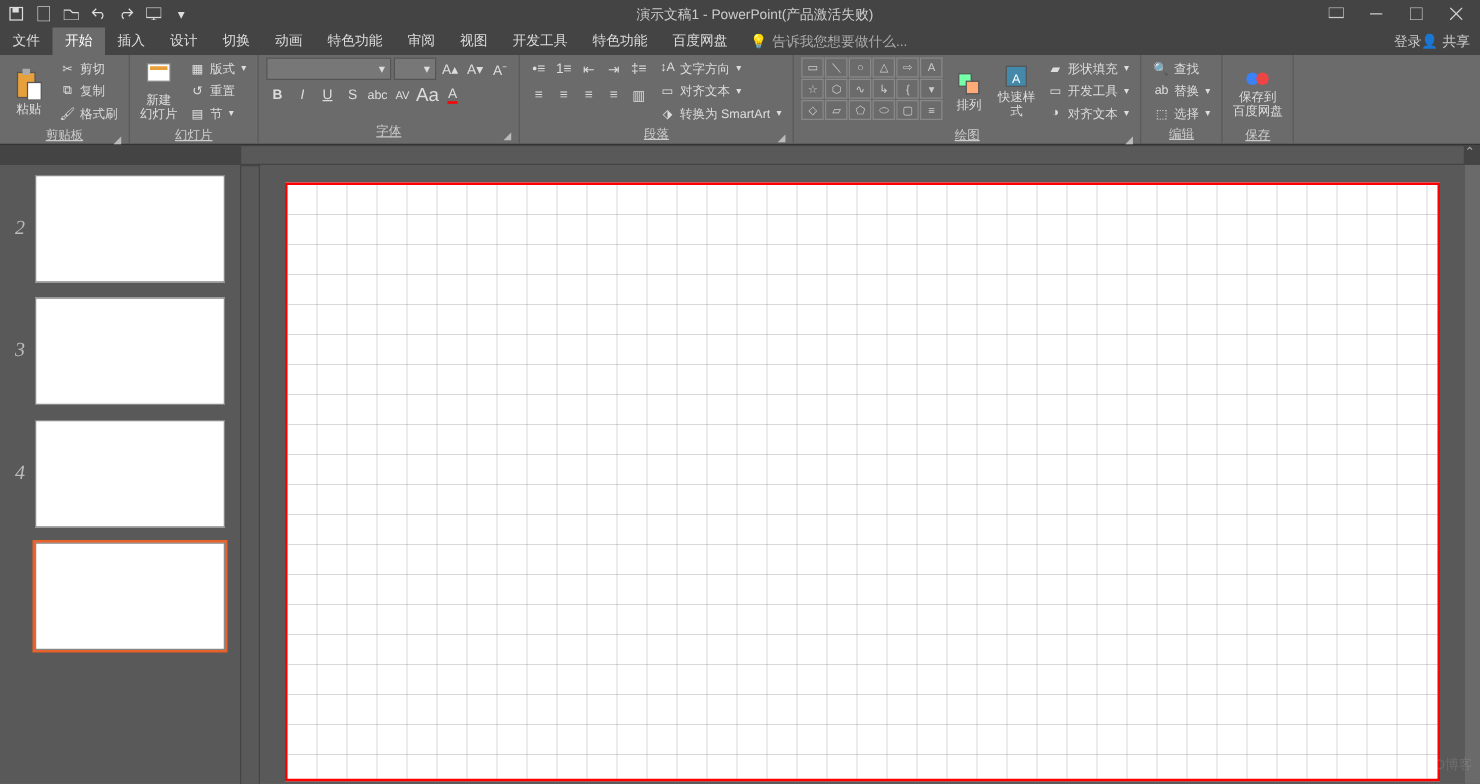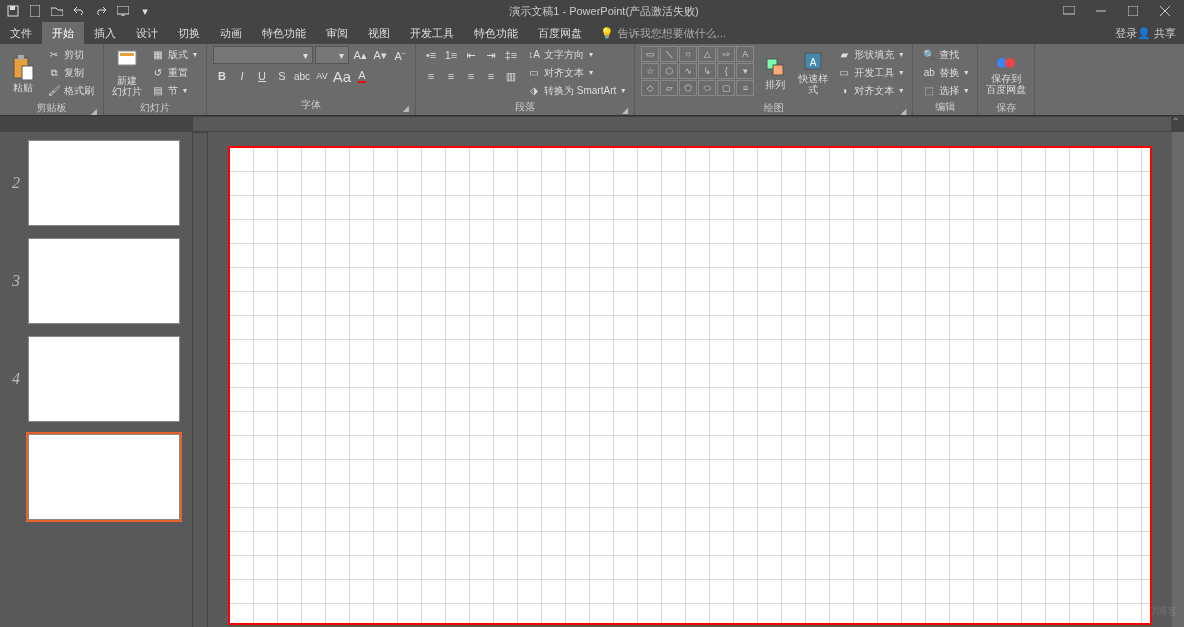--- a/index.html
+++ b/index.html
@@ -12,21 +12,21 @@
 .win-btn { width: 30px; height: 20px; display: flex; align-items: center; justify-content: center; cursor: pointer; }
 .tabbar { height: 22px; background: #444; display: flex; align-items: center; }
 .tab { padding: 0 10px; height: 22px; line-height: 22px; cursor: pointer; color: #ddd; font-size: 11px; }
 .tab.file { background: #444; }
 .tab.active { background: #6b6b6b; color: #fff; }
 .tellme { display: flex; align-items: center; padding: 0 8px; color: #aaa; font-size: 11px; gap: 4px; }
 .tab-right { margin-left: auto; display: flex; align-items: center; padding-right: 8px; }
 .ribbon { height: 72px; background: #6b6b6b; display: flex; border-bottom: 1px solid #333; }
 .group { display: flex; flex-direction: column; border-right: 1px solid #5a5a5a; padding: 2px 6px; }
 .group-body { flex: 1; display: flex; align-items: flex-start; gap: 4px; }
-.group-label { text-align: center; color: #ccc; font-size: 10px; padding: 1px 0; position: relative; }
+.group-label { text-align: center; color: #ccc; font-size: 10px; padding: 1px 0; position: relative; text-decoration: underline; }
 .group-label .expand { position: absolute; right: 0; bottom: 0; font-size: 8px; color: #bbb; }
 .bigbtn { display: flex; flex-direction: column; align-items: center; justify-content: center; width: 34px; height: 54px; cursor: pointer; color: #ddd; font-size: 10px; gap: 2px; text-align: center; line-height: 1.1; }
 .stack { display: flex; flex-direction: column; gap: 1px; }
 .smallbtn { display: flex; align-items: center; gap: 3px; padding: 1px 3px; cursor: pointer; color: #ddd; font-size: 10px; height: 17px; white-space: nowrap; }
 .icon-sq { width: 14px; height: 14px; display: inline-flex; align-items: center; justify-content: center; }
 .fontrow { display: flex; gap: 2px; align-items: center; }
 .combo { height: 18px; background: #777; border: 1px solid #555; color: #ddd; font-size: 10px; display: flex; align-items: center; padding: 0 4px; cursor: pointer; }
 .font-combo { width: 100px; }
 .size-combo { width: 34px; }
 .btnrow { display: flex; gap: 2px; align-items: center; }

